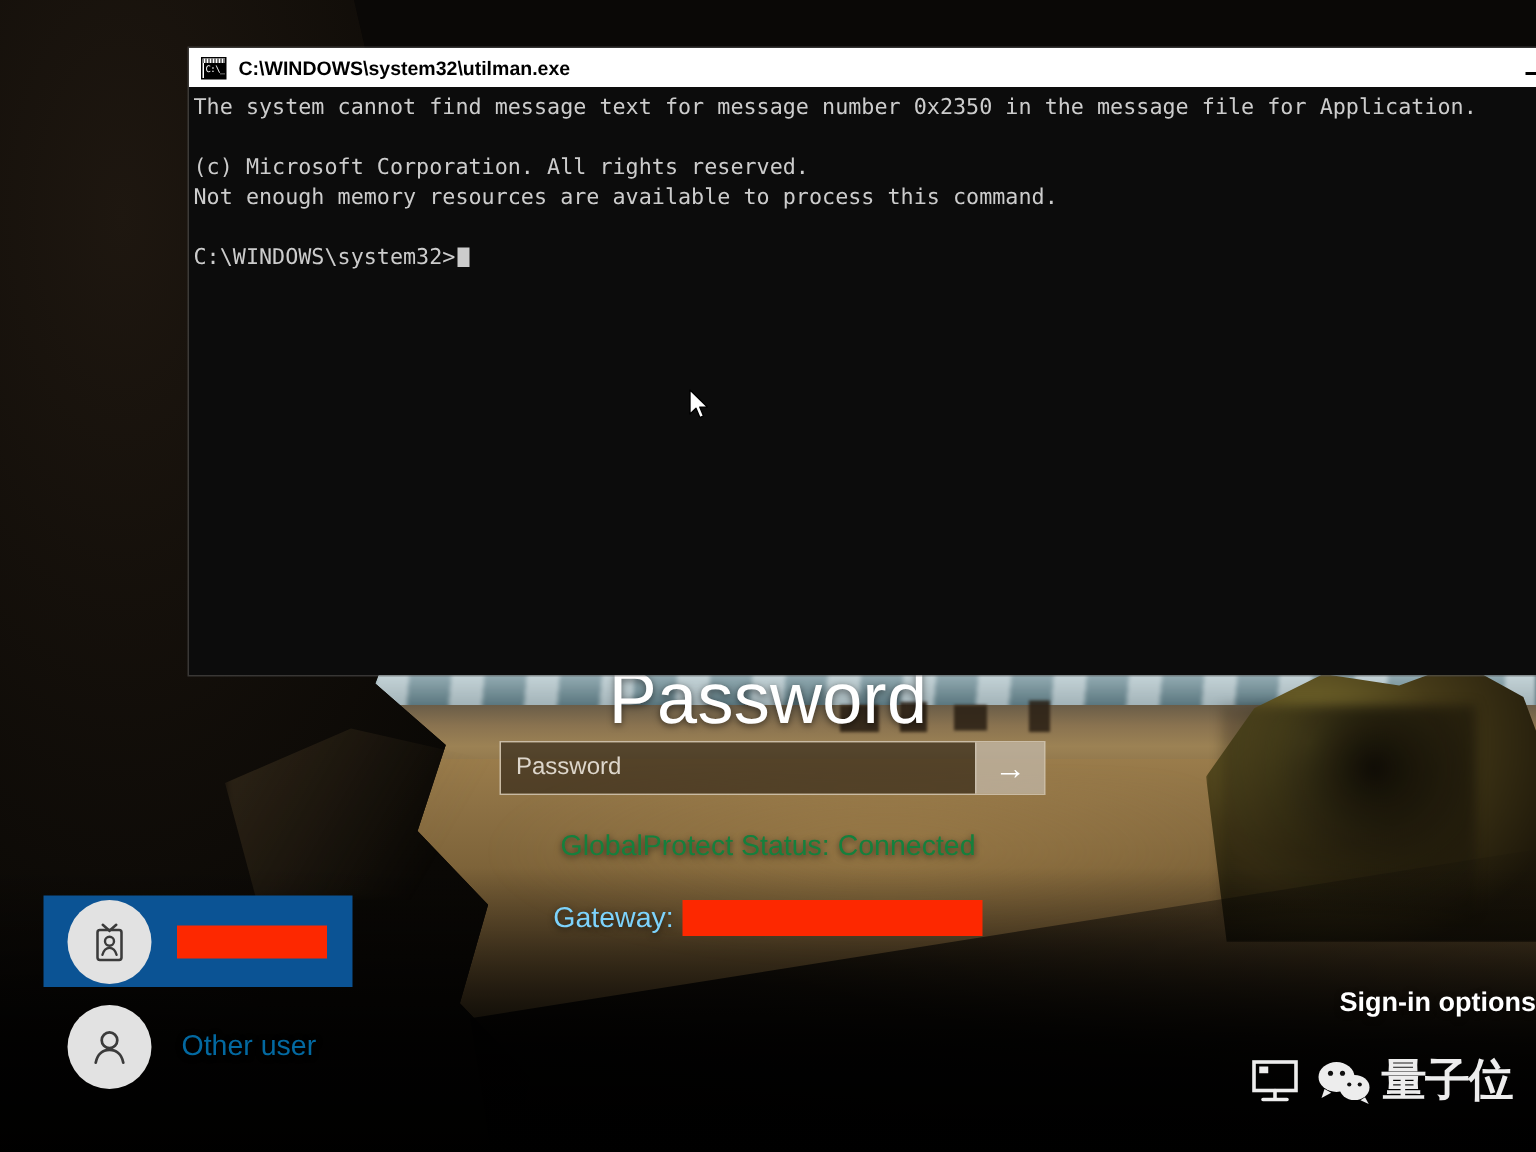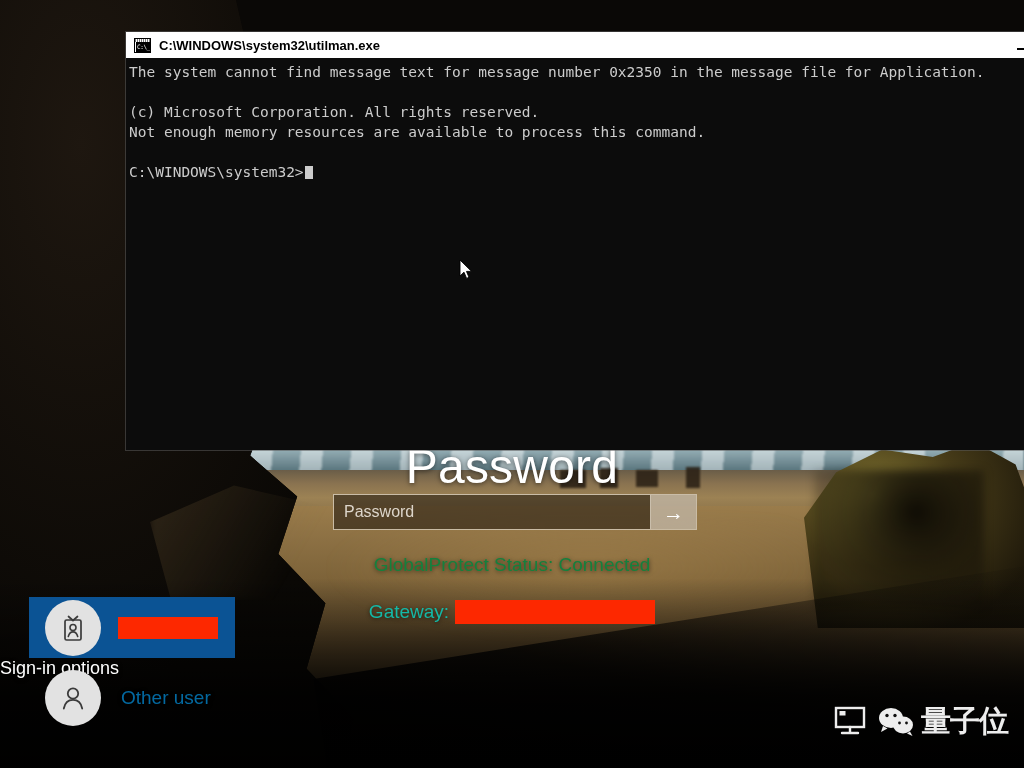--- a/index.html
+++ b/index.html
@@ -231,45 +231,45 @@
     font-size: 19px;
     font-weight: 400;
     text-shadow: 0 1px 4px rgba(0,0,0,0.6);
   }
 
   .gp-gateway {
     position: absolute;
     left: 0; right: 0;
     top: 601px;
     text-align: center;
-    color: #14b8a6;
+    color: #7dd3fc;
     font-size: 19px;
     font-weight: 400;
     text-shadow: 0 1px 4px rgba(0,0,0,0.6);
     white-space: nowrap;
   }
   .gp-gateway .redact {
     display: inline-block;
     vertical-align: middle;
     width: 200px;
     height: 24px;
     background: #fd2800;
     margin-left: 6px;
     position: relative;
     top: -1px;
   }
 
   .signin-options {
     position: absolute;
     left: 0; right: 0;
     top: 658px;
-    text-align: left;
+    text-align: right;
     color: #ffffff;
     font-size: 18px;
-    font-weight: 400;
+    font-weight: 700;
     text-shadow: 0 1px 4px rgba(0,0,0,0.6);
     cursor: pointer;
   }
 
   
   .user-tile {
     position: absolute;
     display: flex;
     align-items: center;
     cursor: pointer;

